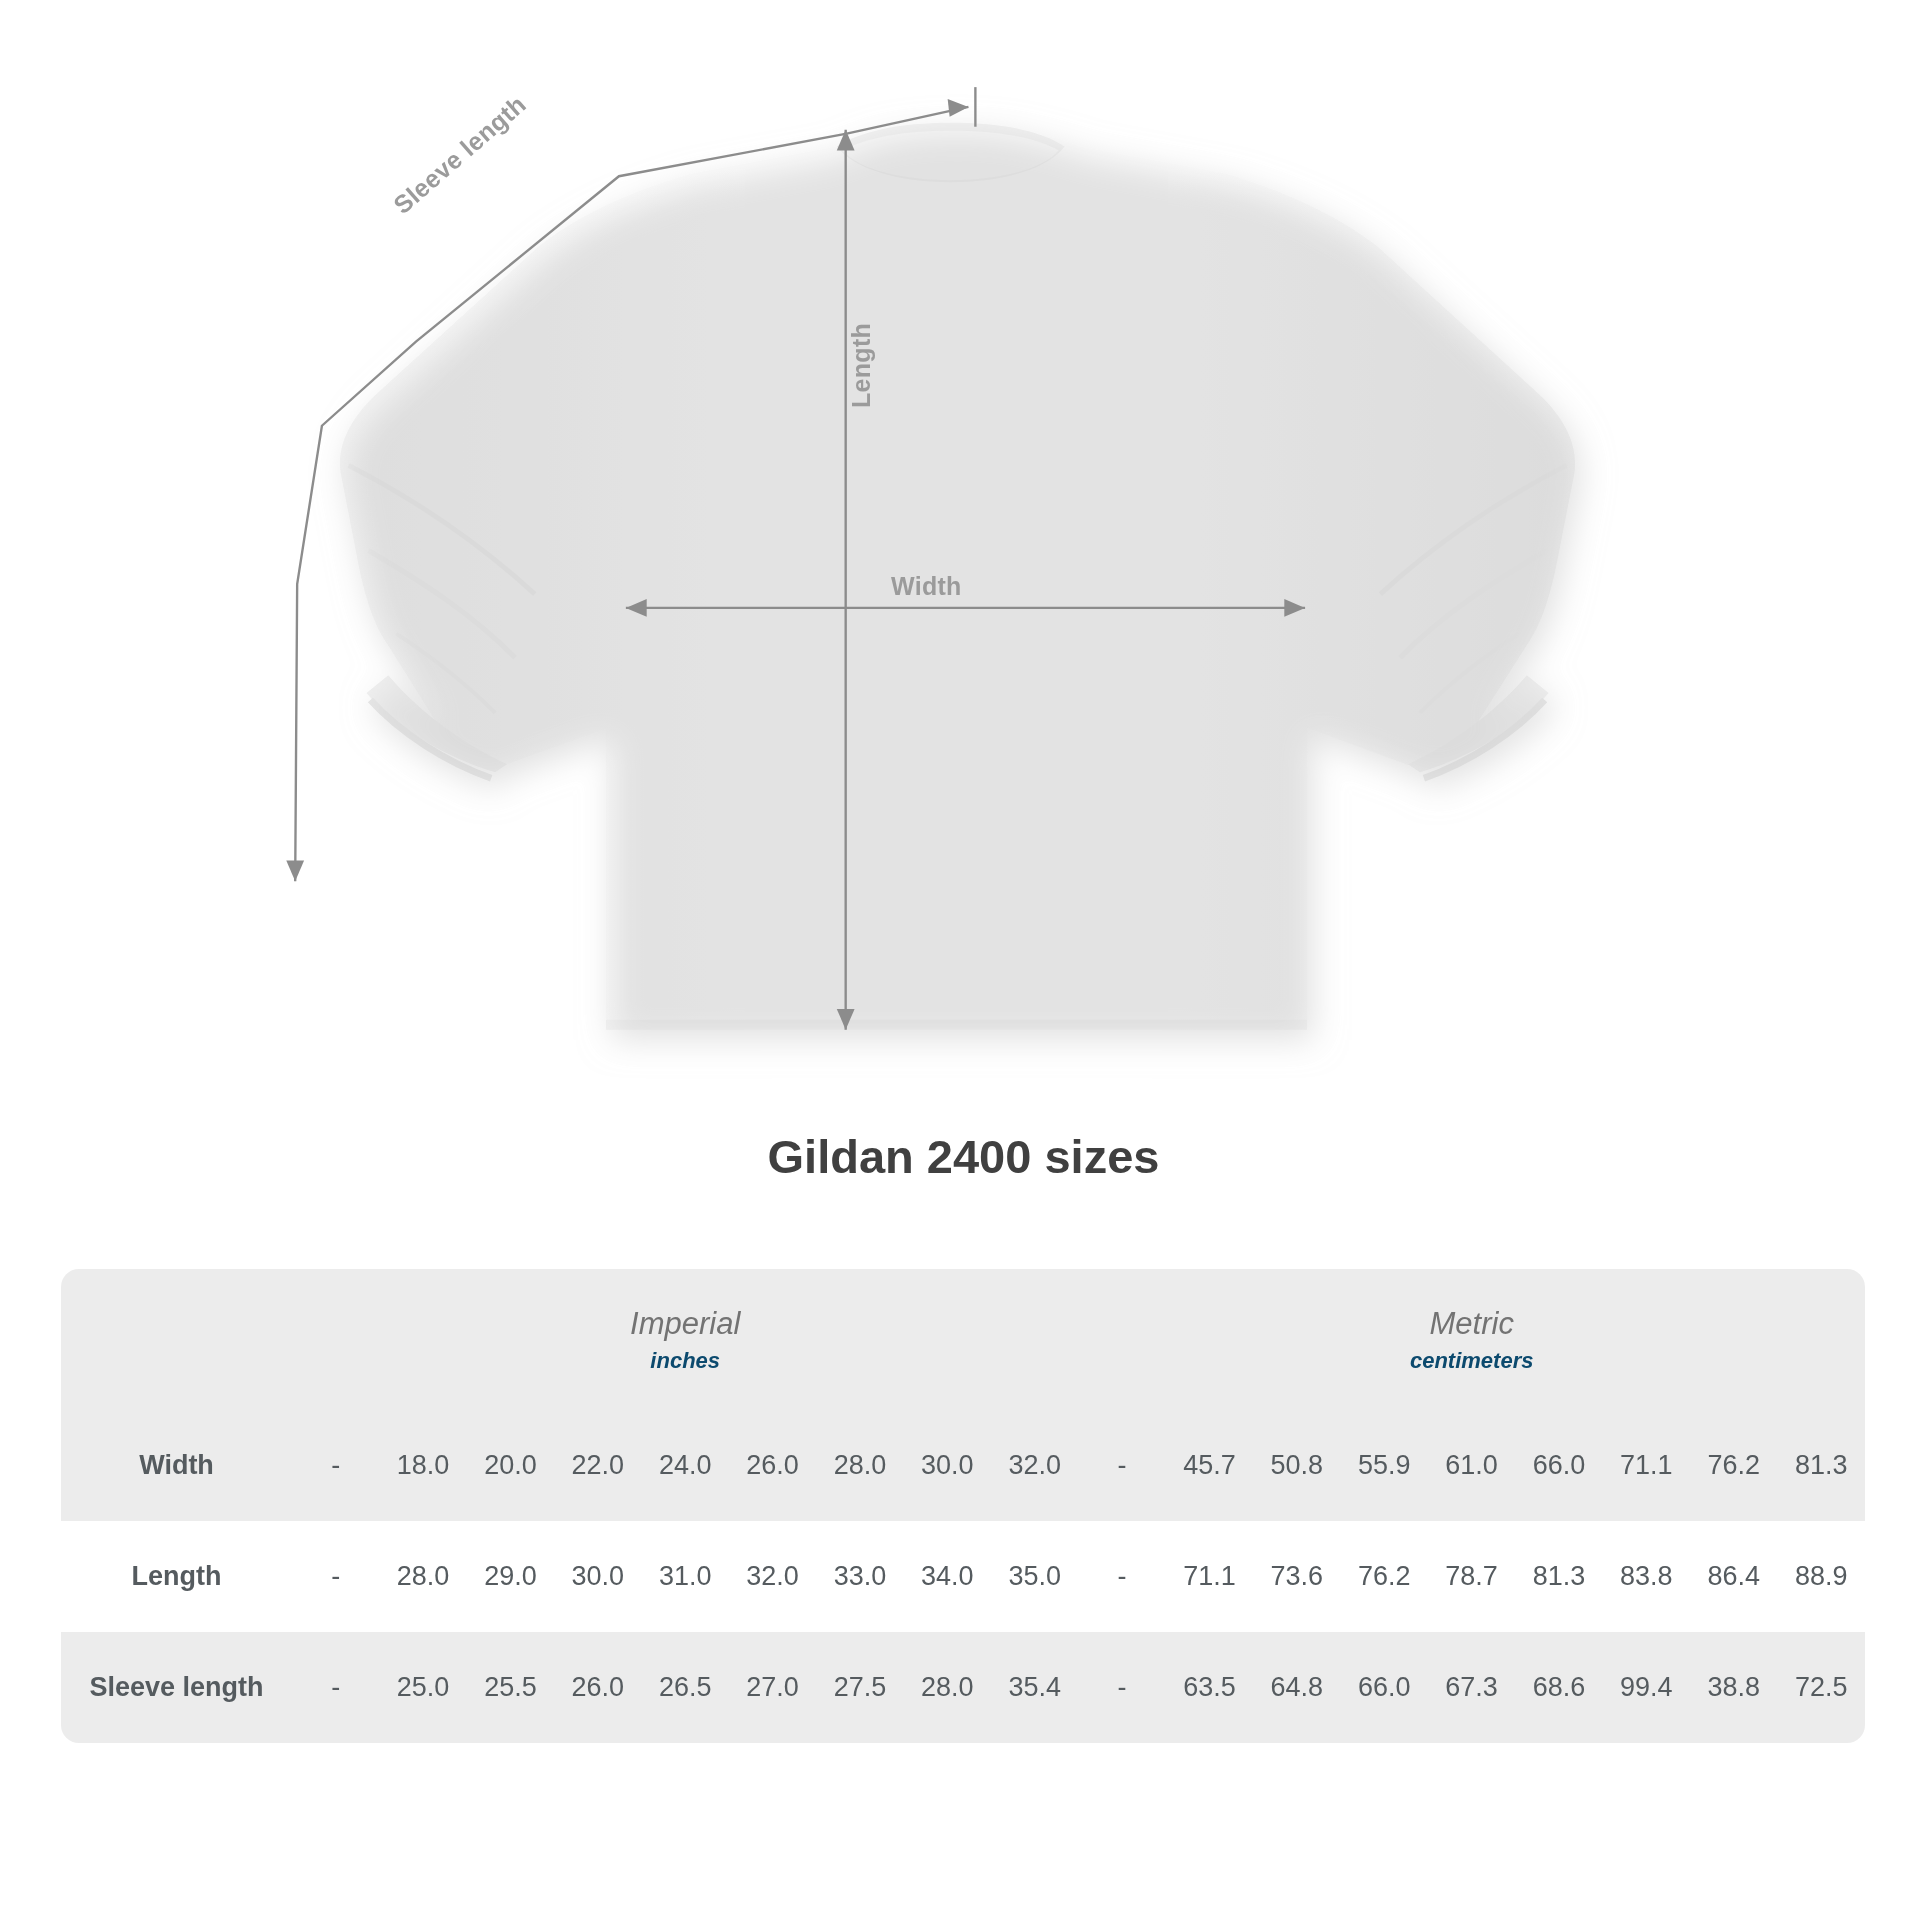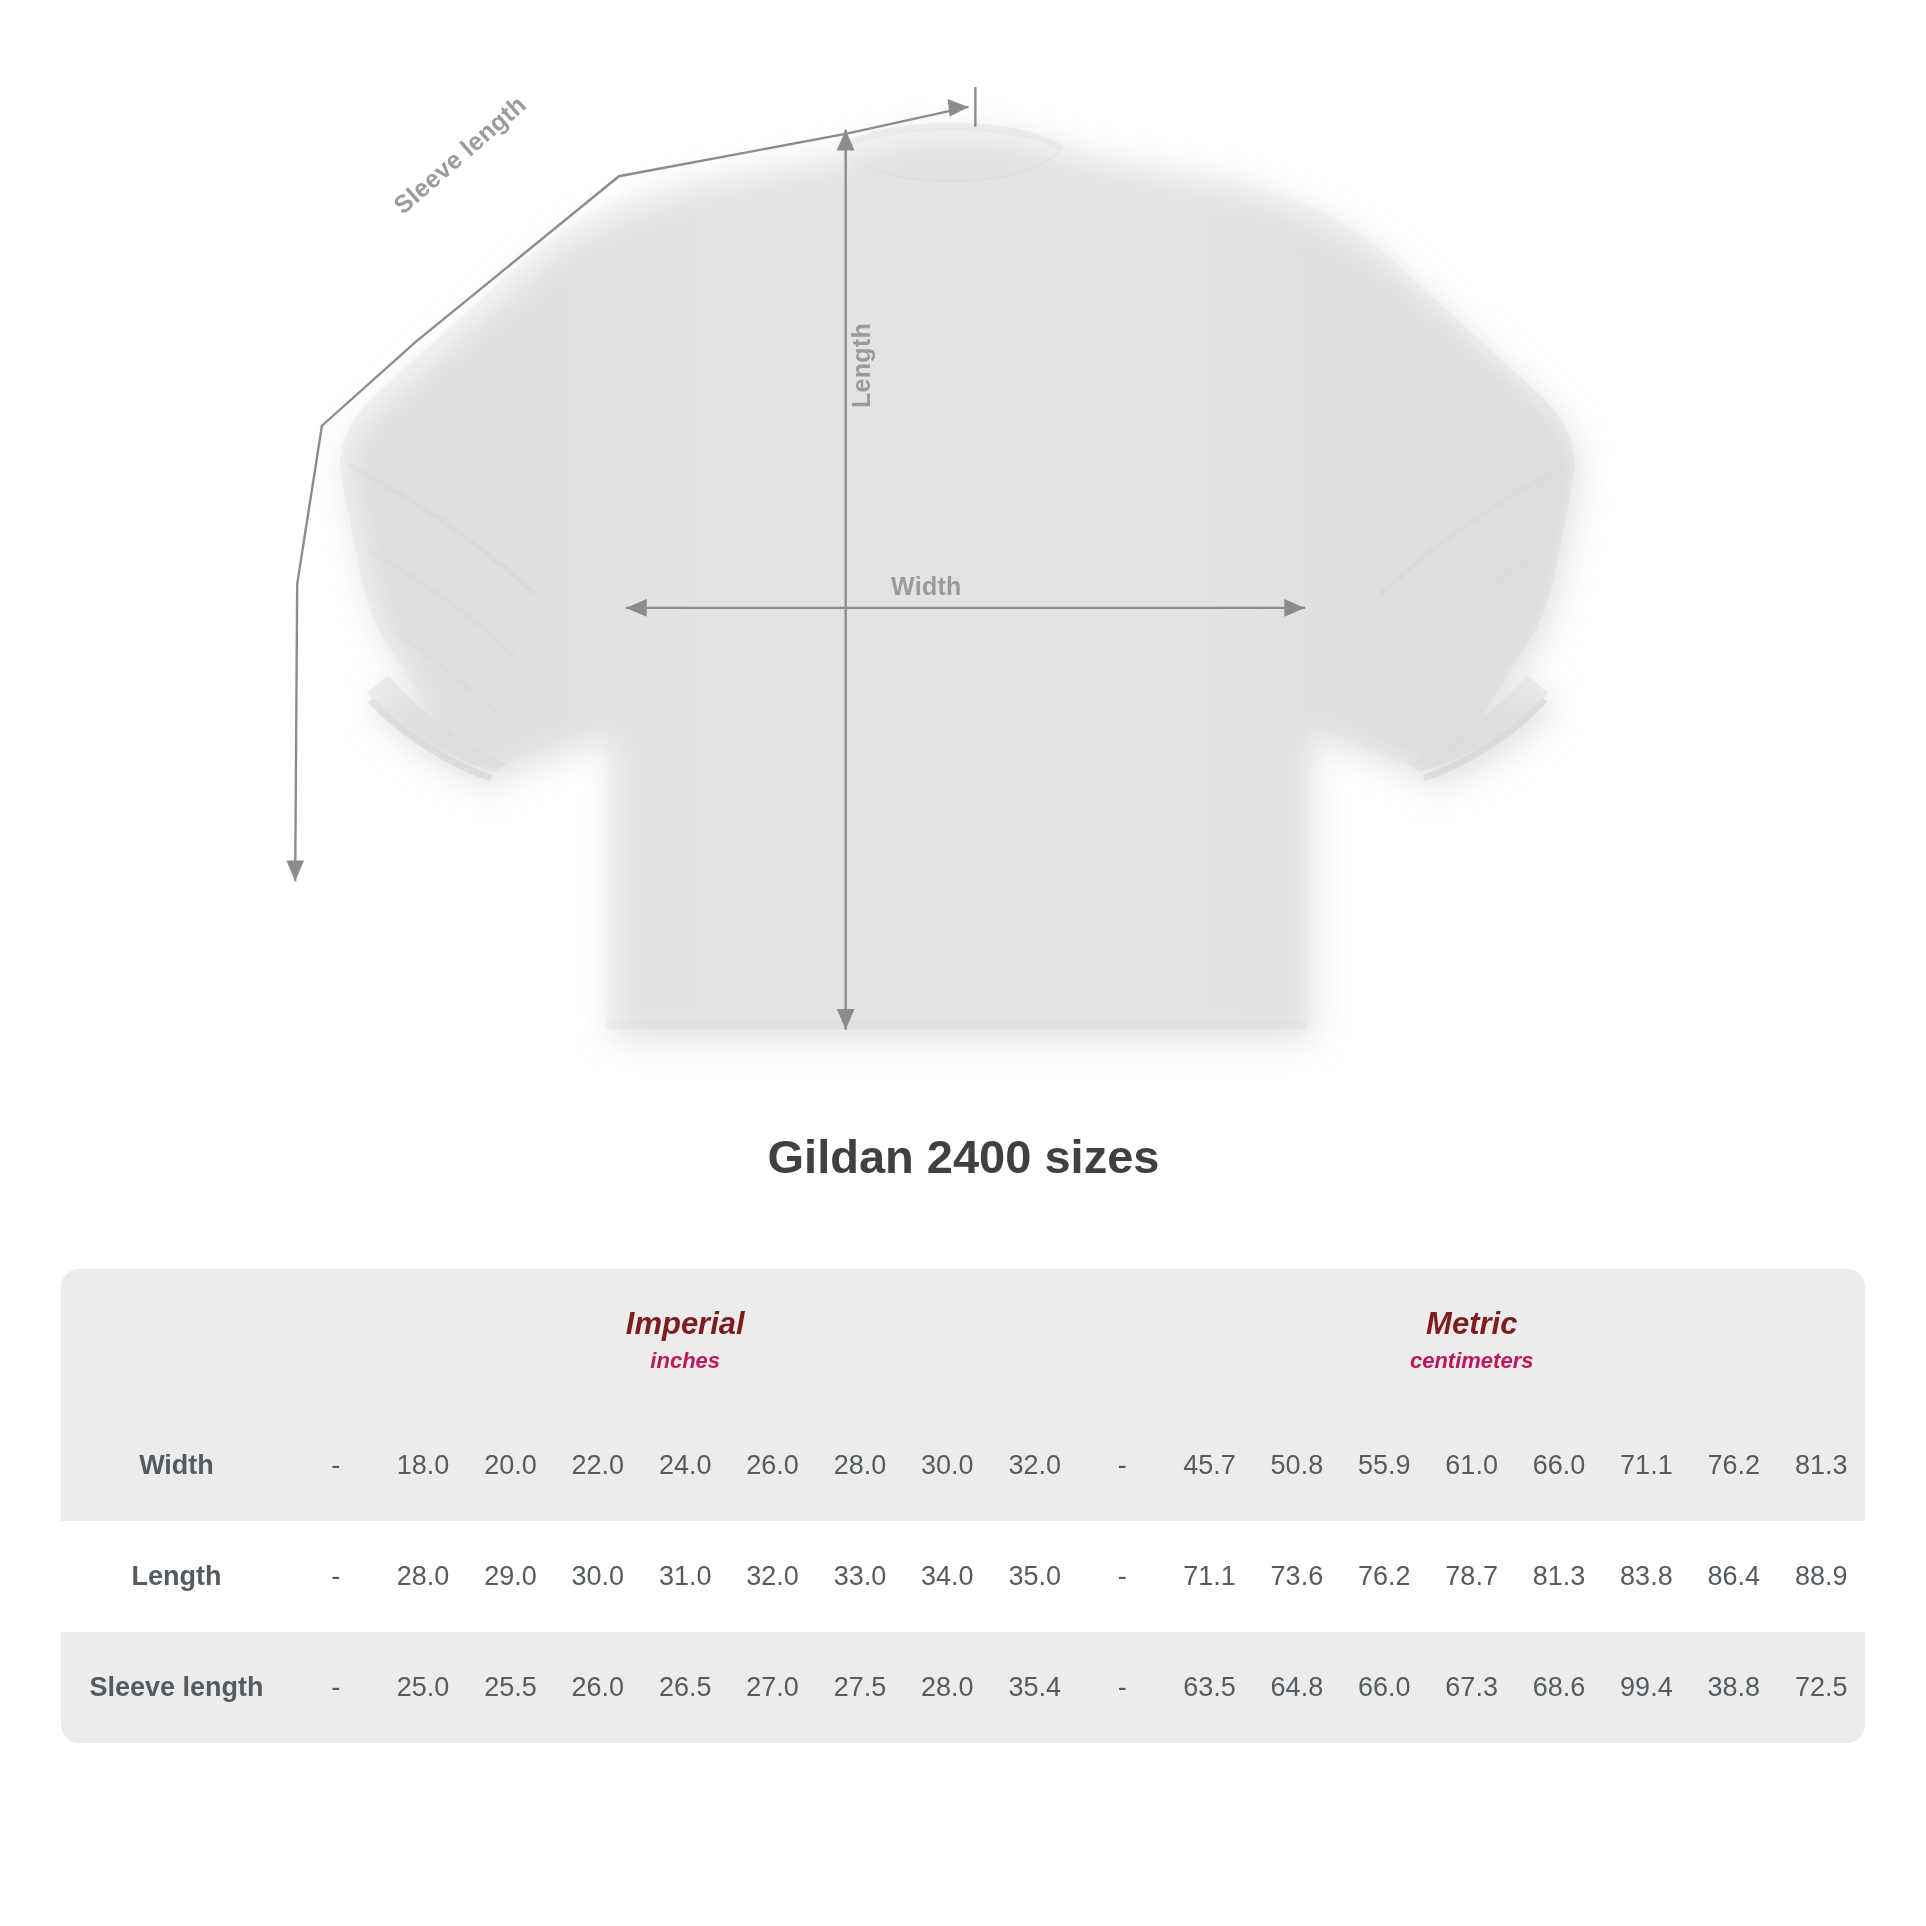--- a/index.html
+++ b/index.html
@@ -86,30 +86,30 @@
   }
   
   .grp-row th {
     height: 141px;
     background: #ececec;
   }
   .grp-row th.first { border-radius: 18px 0 0 0; }
   .grp-row th.last  { border-radius: 0 18px 0 0; }
   .grp-unit-title {
     font-size: 31px;
-    font-weight: bold;
+    font-weight: normal;
     font-style: italic;
-    color: #7f1d1d;
+    color: #737373;
     display: block;
     margin-bottom: 6px;
   }
   .grp-unit-sub {
     font-size: 22px;
     font-style: italic;
-    color: #be185d;
+    color: #0c4a6e;
     display: block;
   }
 
   
   .size-row th {
     height: 95px;
     background: #ffffff;
     font-weight: bold;
     font-size: 28px;
     color: #60666b;

